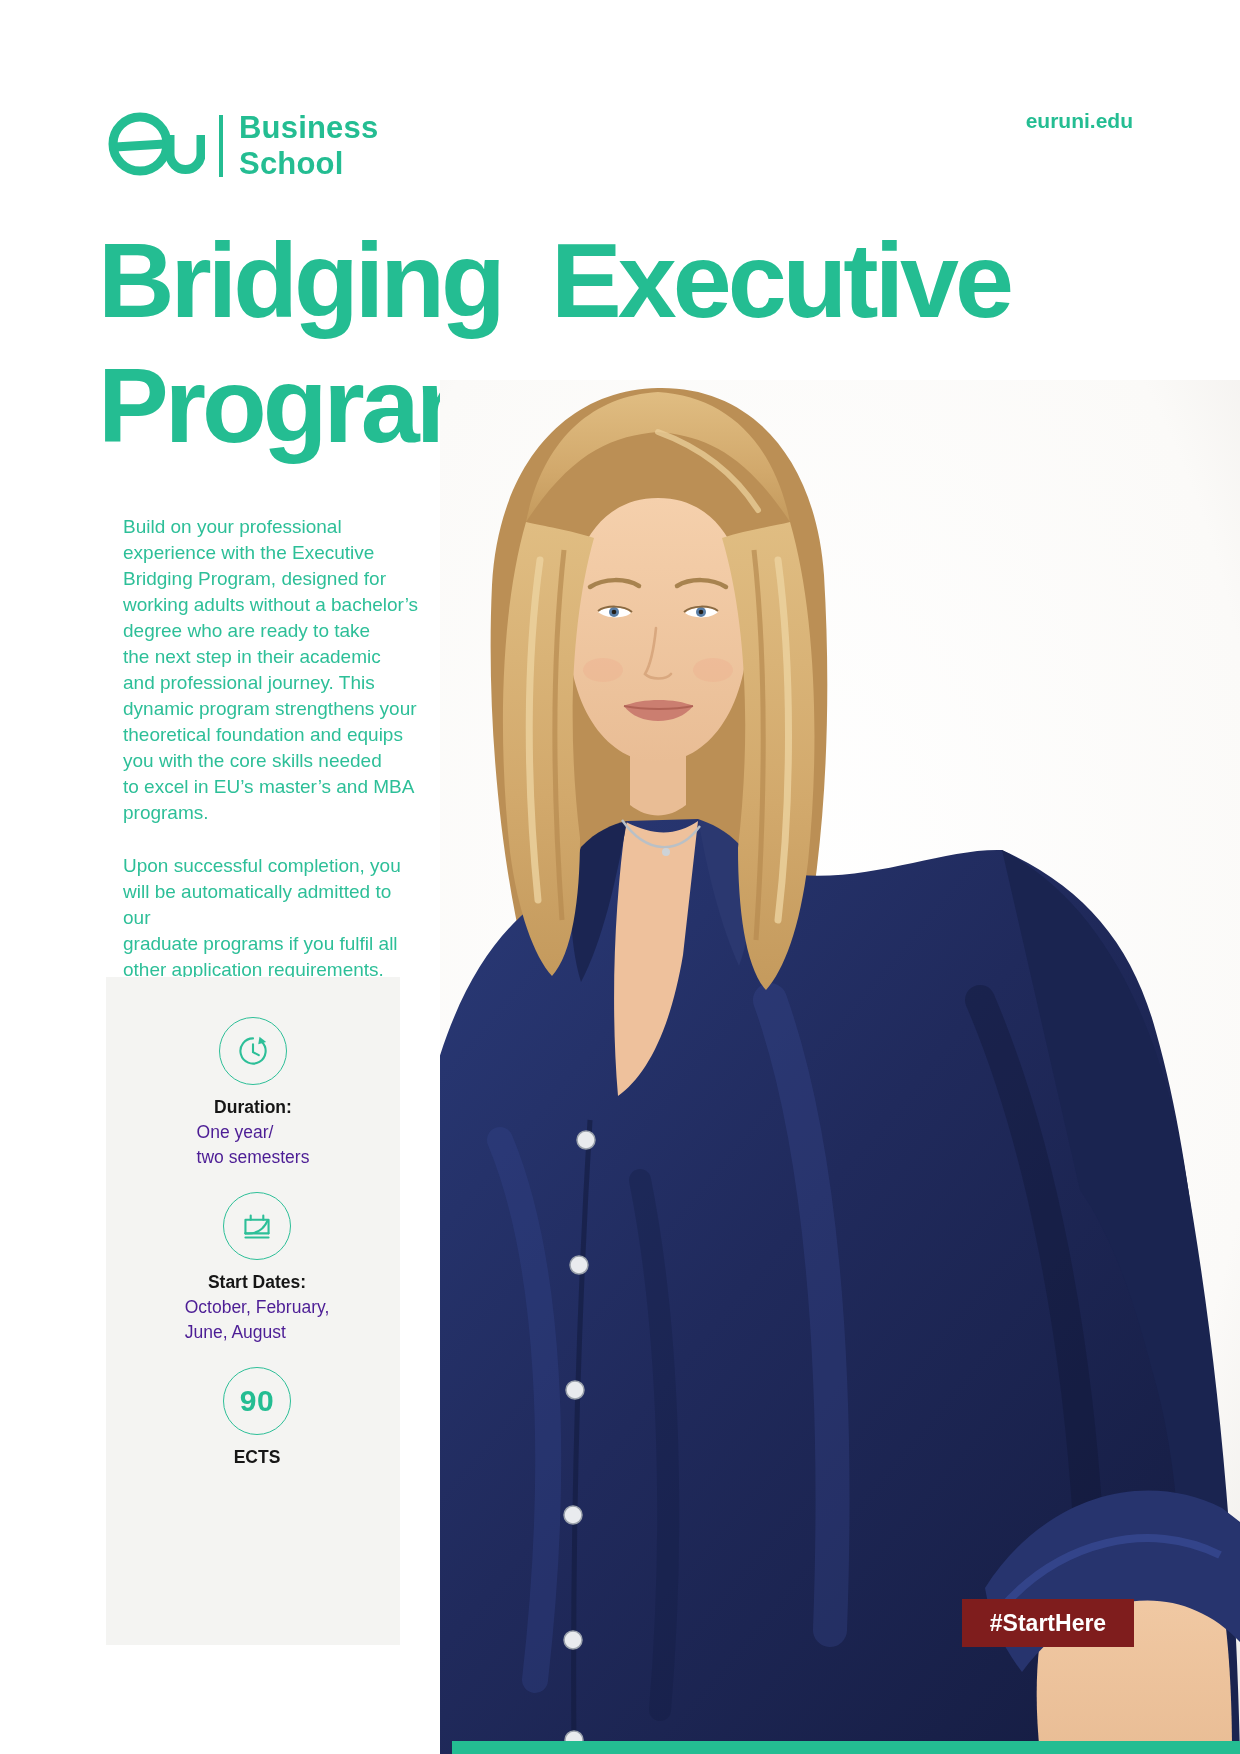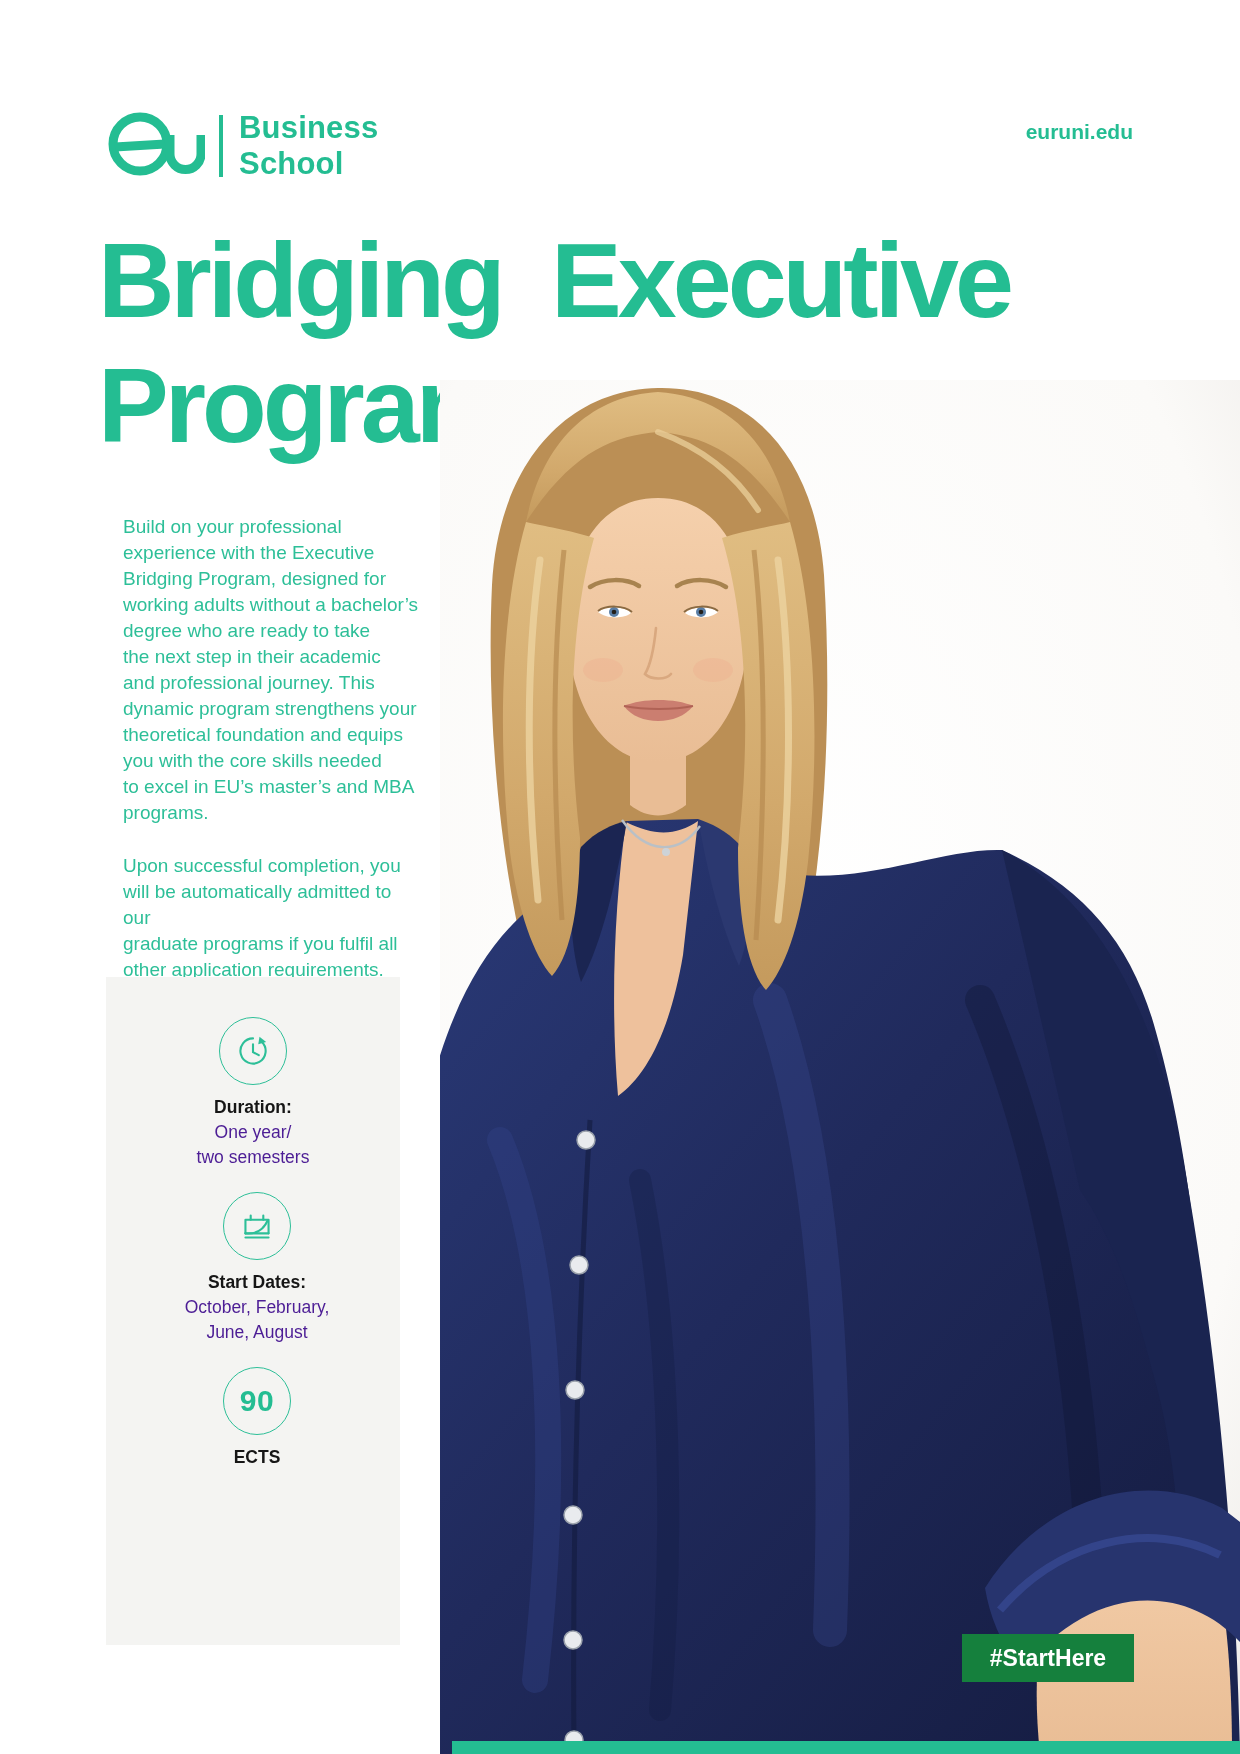--- a/index.html
+++ b/index.html
@@ -2,46 +2,46 @@
 <html><head>
 <meta charset="utf-8">
 <style>
   html,body{margin:0;padding:0;background:#ffffff;}
   .page{position:relative;width:1240px;height:1754px;background:#ffffff;overflow:hidden;
         font-family:"Liberation Sans",sans-serif;}
   
   .logo{position:absolute;left:108px;top:110px;display:flex;align-items:center;}
   .logo-divider{width:4px;height:62px;background:#24bd92;margin:0 16px 0 14px;}
   .logo-text{color:#24bd92;font-weight:bold;font-size:31px;line-height:36px;letter-spacing:0.2px;}
-  .website{position:absolute;right:107px;top:120px;color:#24bd92;font-weight:bold;font-size:21px;}
+  .website{position:absolute;right:107px;top:109px;color:#24bd92;font-weight:bold;font-size:21px;}
   
   .hero{position:absolute;left:98px;top:218px;width:912px;color:#24bd92;font-weight:bold;
         font-size:106px;line-height:125px;letter-spacing:-4px;}
   .hero-line1{display:flex;justify-content:space-between;}
   
   .intro{position:absolute;left:107px;top:498px;width:330px;color:#2dbf98;
          font-size:19px;line-height:26px;}
   .intro p{margin:16px;white-space:pre-line;}
   .intro p + p{margin-top:27px;}
   
   .facts{position:absolute;left:106px;top:977px;width:294px;height:668px;background:#f4f4f2;
          display:flex;flex-direction:column;align-items:center;padding-top:40px;box-sizing:border-box;}
-  .fact{display:flex;flex-direction:column;align-items:center;text-align:center;}
+  .fact{display:flex;flex-direction:column;align-items:center;text-align:left;}
   .fact + .fact{margin-top:22px;margin-left:8px;}
   .fact-circle{width:68px;height:68px;border:1.6px solid #2dbf98;border-radius:50%;
                display:flex;align-items:center;justify-content:center;box-sizing:border-box;}
   .fact-label{margin-top:10px;font-weight:bold;font-size:17.5px;line-height:25px;color:#161616;}
   .fact-value{font-size:17.5px;line-height:25px;color:#4c1d95;white-space:pre-line;}
   .ects-number{color:#24bd92;font-weight:bold;font-size:30px;letter-spacing:0.5px;}
   
   .photo{position:absolute;left:440px;top:380px;width:800px;height:1374px;}
   
-  .badge{position:absolute;left:962px;top:1599px;width:172px;height:48px;background:#15803d;
+  .badge{position:absolute;left:962px;top:1599px;width:172px;height:48px;background:#7f1d1d;
          color:#ffffff;font-weight:bold;font-size:23px;display:flex;align-items:center;
-         justify-content:center;z-index:6;margin-top:35px;}
+         justify-content:center;z-index:6;}
   .bottom-bar{position:absolute;left:452px;right:0;bottom:0;height:13px;background:#24bd92;z-index:5;}
 </style>
 </head>
 <body>
 
 <div class="page">
 
   <div class="logo">
     <span>
       <svg width="97" height="66" viewBox="0 0 97 66" fill="none">

